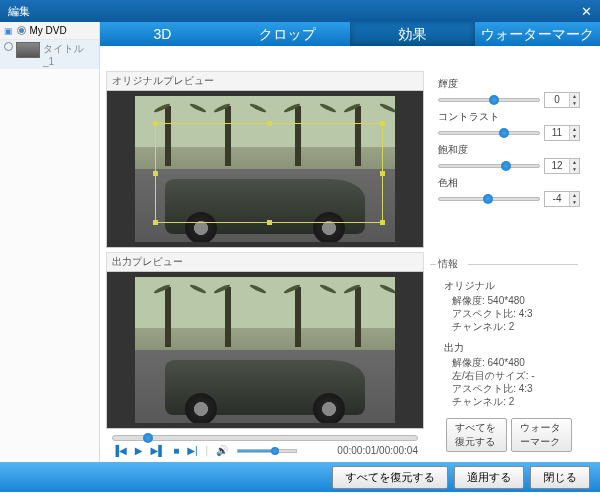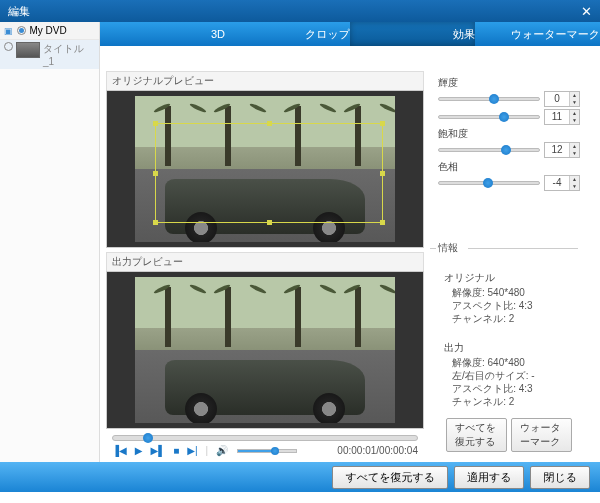--- a/index.html
+++ b/index.html
@@ -8,21 +8,21 @@
 .close-x { color: #fff; font-size: 13px; cursor: pointer; }
 .main { display: flex; height: 440px; }
 .sidebar { width: 100px; background: #fbfbfb; border-right: 1px solid #ddd; font-size: 10px; }
 .side-head { height: 18px; padding: 2px 4px; display: flex; align-items: center; gap: 4px; border-bottom: 1px solid #e8e8e8; background: #f4f4f4; }
 .radio { width: 9px; height: 9px; border: 1px solid #888; border-radius: 50%; display: inline-block; }
 .radio.sel::after { content: ''; display: block; width: 5px; height: 5px; background: #3a8cd4; border-radius: 50%; margin: 1px; }
 .side-item { display: flex; align-items: flex-start; gap: 3px; padding: 2px 4px; background: #e8f0f8; }
 .thumb { width: 24px; height: 16px; background: linear-gradient(#888,#555); border: 1px solid #666; }
 .content { flex: 1; display: flex; flex-direction: column; }
 .tabs { height: 24px; background: linear-gradient(#2a9de8,#0d74c4); display: flex; }
-.tab { flex: 1; text-align: right; color: #fff; font-size: 11px; line-height: 24px; cursor: pointer; }
+.tab { flex: 1; text-align: center; color: #fff; font-size: 14px; line-height: 24px; cursor: pointer; }
 .tab.active { background: linear-gradient(#1572b8,#0a5a98); box-shadow: inset 0 0 6px rgba(0,0,0,.3); }
 .workarea { flex: 1; display: flex; background: #fff; align-items: flex-end; }
 .previews { width: 330px; padding: 4px 6px; }
 .preview-label { font-size: 10px; color: #555; background: #f4f4f4; border: 1px solid #ddd; border-bottom: none; padding: 2px 5px; }
 .preview-box { border: 1px solid #ccc; background: #333; height: 158px; position: relative; display: flex; align-items: center; justify-content: center; margin-bottom: 4px; }
 .car-scene { width: 260px; height: 146px; background: linear-gradient(#b8c8a8 0%, #b8c8a8 35%, #9aa288 35%, #8a9278 50%, #6a6a6a 50%, #585858 100%); position: relative; overflow: hidden; }
 .car { position: absolute; bottom: 8px; left: 30px; width: 200px; height: 55px; background: linear-gradient(#4a5048,#2a2e28); border-radius: 10px 35px 8px 8px / 8px 20px 8px 8px; }
 .wheel { position: absolute; width: 32px; height: 32px; background: radial-gradient(#888 30%,#222 32%,#111); border-radius: 50%; bottom: -10px; }
 .w1 { left: 20px; } .w2 { right: 20px; }
 .tree { position: absolute; width: 6px; height: 60px; background: #3a3a2a; top: 10px; }
@@ -41,21 +41,21 @@
 .spin { width: 36px; height: 16px; display: flex; border: 1px solid #bbb; background: #fff; }
 .spin-val { flex: 1; font-size: 10px; text-align: center; line-height: 14px; }
 .spin-btns { width: 10px; display: flex; flex-direction: column; }
 .spin-up, .spin-dn { flex: 1; background: #eee; font-size: 5px; text-align: center; line-height: 6px; border-left: 1px solid #ccc; }
 .checkbox-row { display: flex; align-items: center; gap: 4px; margin-top: 4px; }
 .cb { width: 11px; height: 11px; border: 1px solid #888; background: #fff; }
 .info-block { margin-top: 50px; font-size: 10px; }
 .info-title { color: #555; margin: 4px 0 2px; position: relative; }
 .info-title::before, .info-title::after { content:''; position:absolute; top:50%; height:1px; background:#ccc; width:20px; }
 .info-title::before { left:-8px; width:6px; } .info-title::after { left:30px; width:110px; }
-.info-sub { color: #444; margin: 16px 0 1px 6px; }
+.info-sub { color: #444; margin: 8px 0 1px 6px; }
 .info-line { margin-left: 14px; color: #555; line-height: 13px; }
 .play-bar { padding: 2px 6px; }
 .seek { height: 6px; background: #ddd; border: 1px solid #bbb; border-radius: 3px; position: relative; margin-bottom: 4px; }
 .seek-thumb { position: absolute; width: 10px; height: 10px; background: radial-gradient(#3fa0e8,#1a78c8); top: -3px; left: 10%; border-radius: 50%; }
 .play-ctrls { display: flex; align-items: center; gap: 8px; font-size: 10px; color: #1a78c8; }
 .pc-btn { cursor: pointer; }
 .vol { width: 60px; height: 4px; background: linear-gradient(to right,#3fa0e8 60%,#ddd 60%); border: 1px solid #bbb; position: relative; }
 .vol-thumb { position: absolute; width: 8px; height: 8px; background: radial-gradient(#3fa0e8,#1a78c8); top: -3px; left: 58%; border-radius: 50%; }
 .timecode { margin-left: auto; color: #555; }
 .btn-row { display: flex; gap: 4px; justify-content: flex-end; padding: 4px 8px; }
@@ -177,20 +177,21 @@
             <div class="spin">
                 <span class="spin-val">0</span>
                 <div class="spin-btns">
                   <div class="spin-up">▲</div>
                   <div class="spin-dn">▼</div>
                 </div>
               </div>
           </div>
         </div>
         <div class="ctrl-row">
+          <span class="ctrl-label">コントラスト</span>
           <div class="ctrl-line">
             <div class="slider-track">
                 <div class="slider-thumb" style="left:60%"></div>
               </div>
             <div class="spin">
                 <span class="spin-val">11</span>
                 <div class="spin-btns">
                   <div class="spin-up">▲</div>
                   <div class="spin-dn">▼</div>
                 </div>

